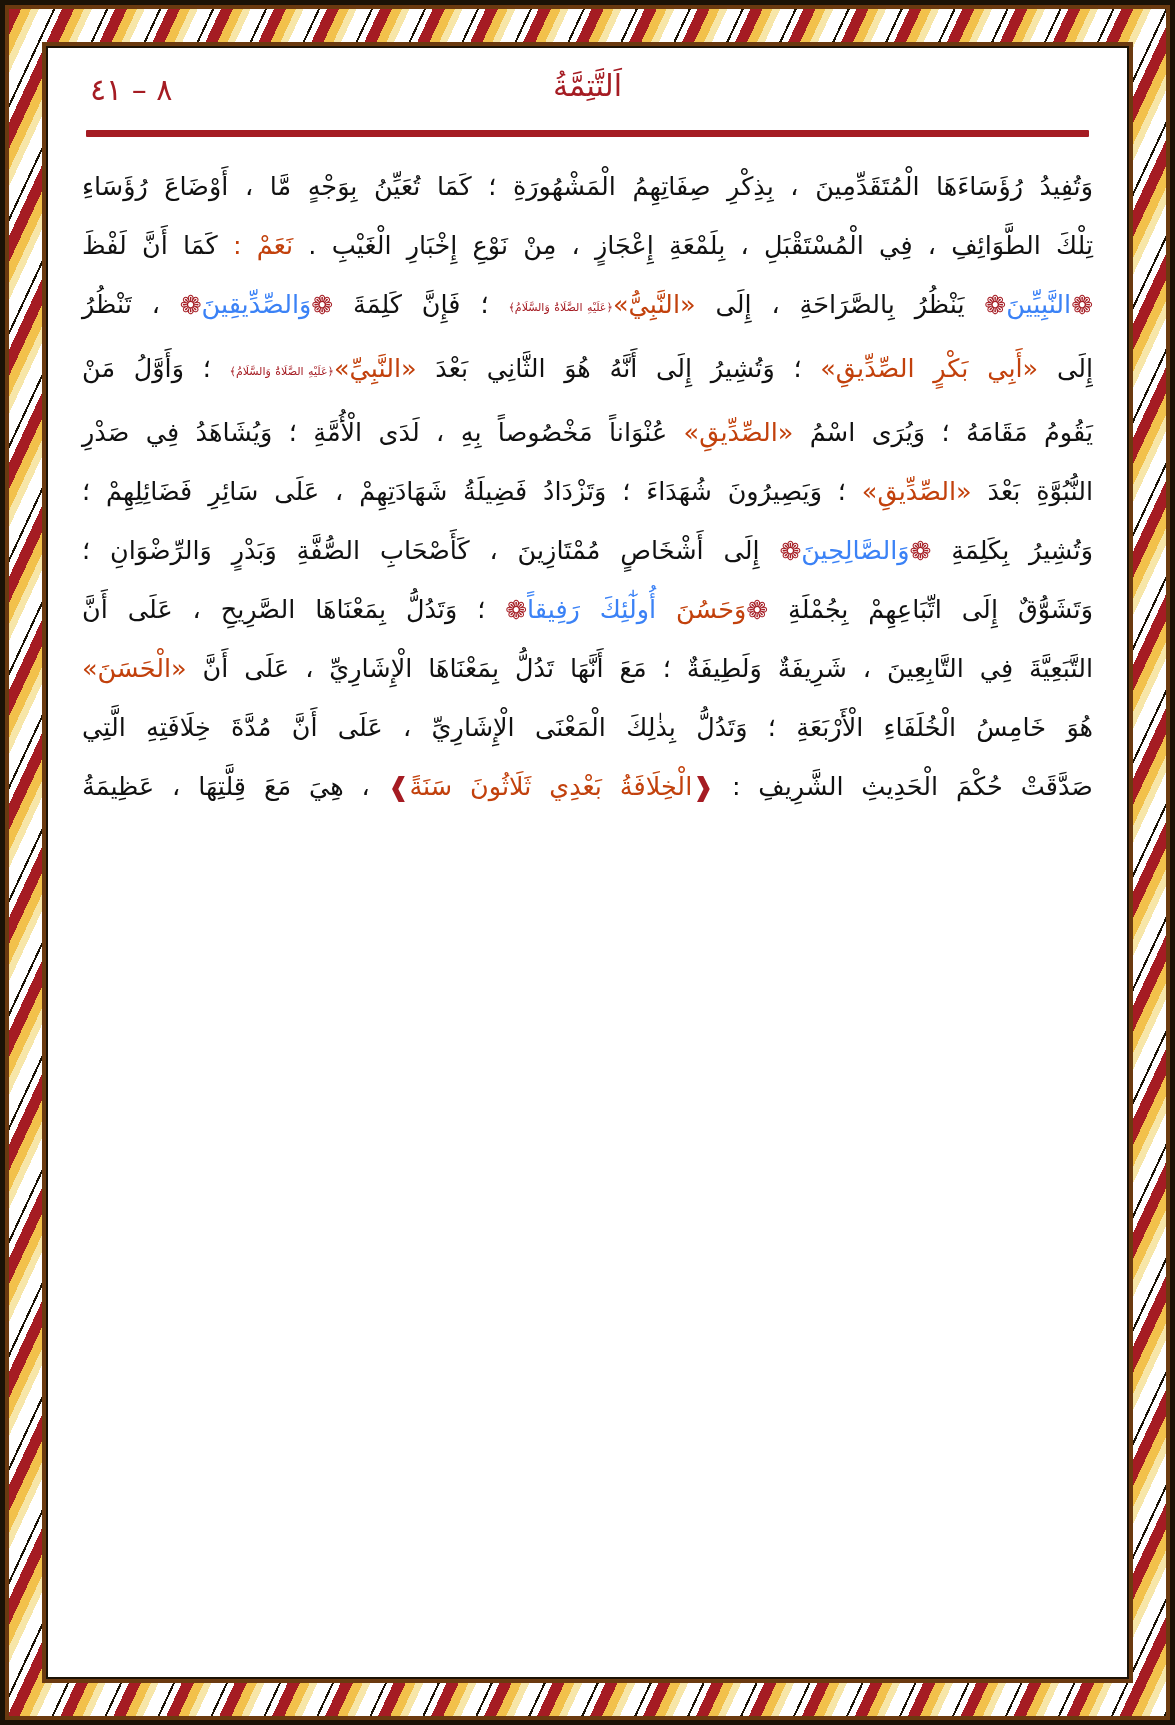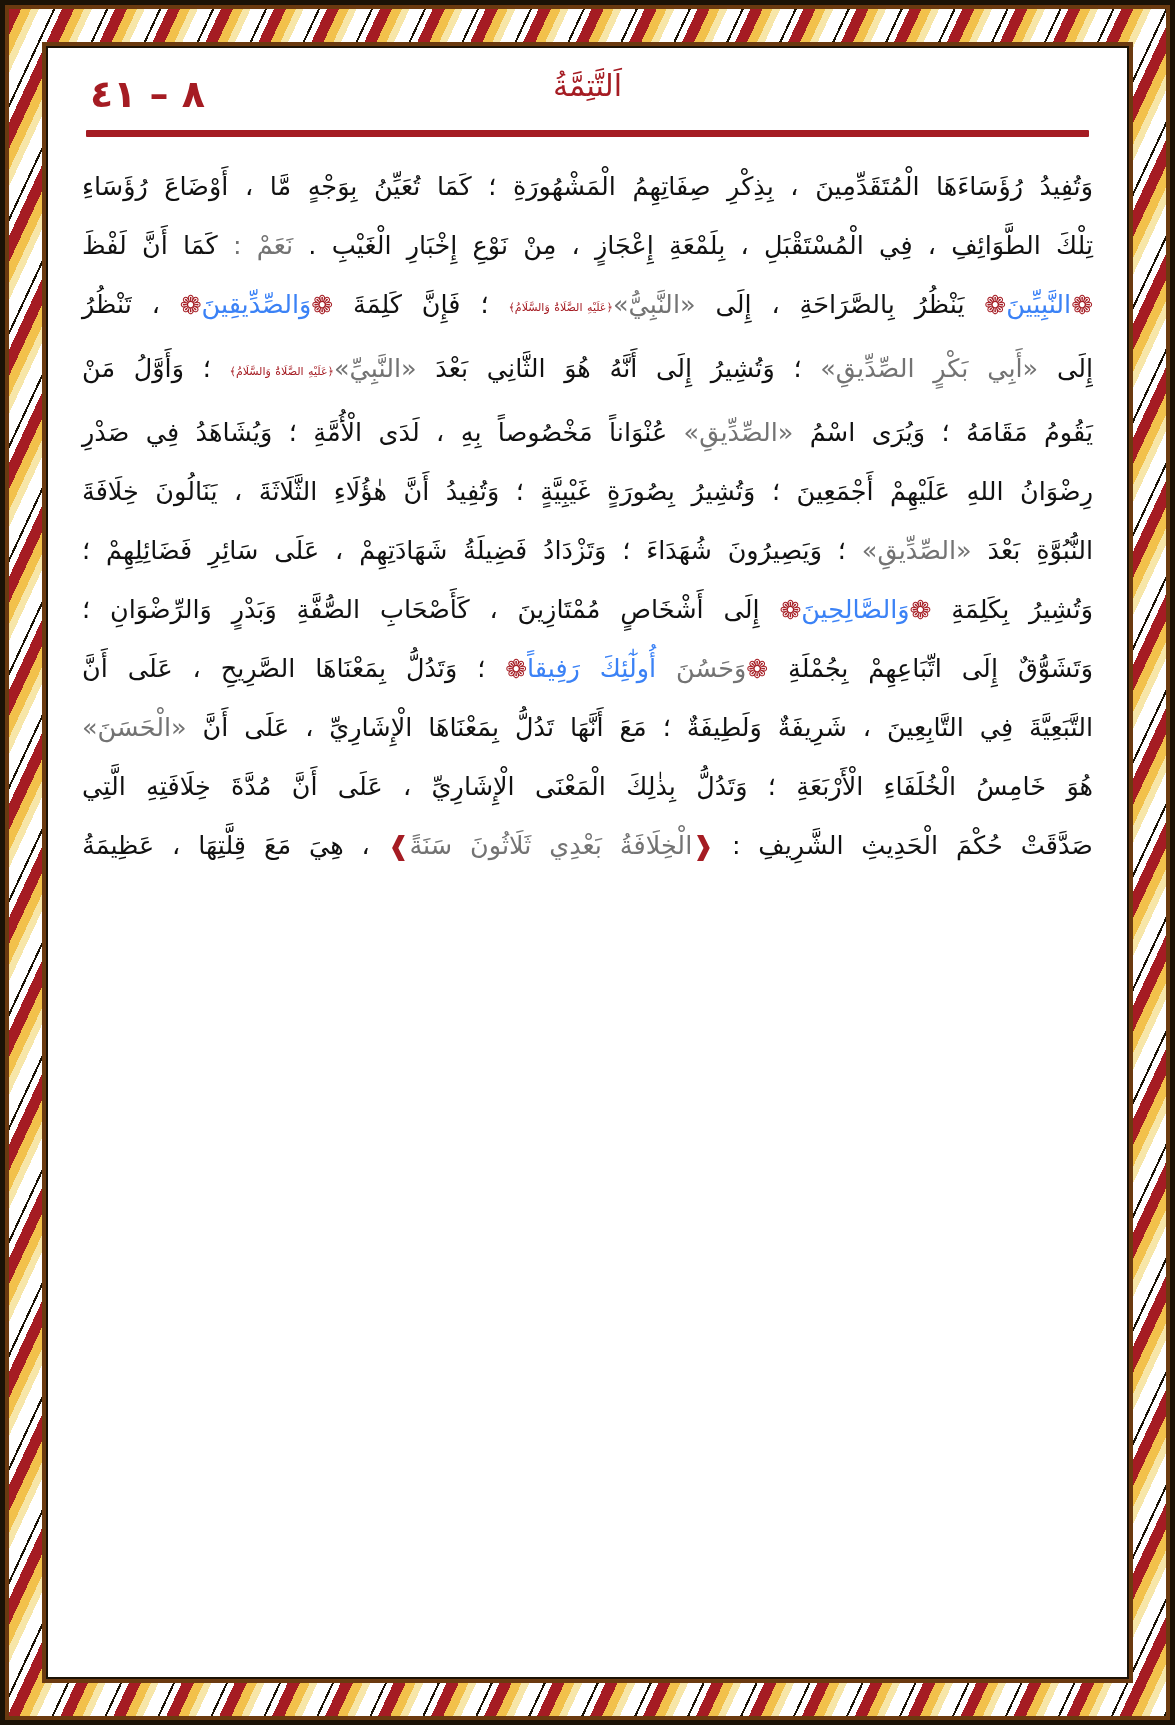--- a/index.html
+++ b/index.html
@@ -75,22 +75,22 @@
     text-align:center;
     color:#a51c23;
     font-size:30px;
     font-weight:normal;
     letter-spacing:0;
   }
   .hdr-page{
     position:absolute;
     left:8px;top:2px;
     color:#a51c23;
-    font-size:38px;
-    font-weight:bold;
+    font-size:30px;
+    font-weight:normal;
     direction:ltr;
     unicode-bidi:isolate;
   }
   .rule{
     height:7px;
     background:#a51c23;
     margin:2px 4px 20px 4px;
     border-radius:1px;
   }
 
@@ -106,21 +106,21 @@
     word-spacing:1px;
   }
 
   .line{
     display:block;
     text-align:justify;
     text-align-last:justify;
     white-space:normal;
   }
 
-  .red{ color:#737373; }
+  .red{ color:#c2410c; }
   .blue{ color:#3b82f6; }
   .blk{ color:#111111; }
 
   
   .orn{
     color:#a51c23;
     font-size:26px;
     display:inline-block;
     transform:translateY(1px);
   }
@@ -151,21 +151,20 @@
 
     <div class="rule"></div>
 
     <div class="body-text">
       <div id="para1">
           <div class="line"><span class="blk">وَتُفِيدُ رُؤَسَاءَهَا الْمُتَقَدِّمِينَ ، بِذِكْرِ صِفَاتِهِمُ الْمَشْهُورَةِ ؛ كَمَا تُعَيِّنُ بِوَجْهٍ مَّا ، أَوْضَاعَ رُؤَسَاءِ</span></div>
           <div class="line"><span class="blk">تِلْكَ الطَّوَائِفِ ، فِي الْمُسْتَقْبَلِ ، بِلَمْعَةِ إِعْجَازٍ ، مِنْ نَوْعِ إِخْبَارِ الْغَيْبِ . </span><span class="red">نَعَمْ :</span><span class="blk"> كَمَا أَنَّ لَفْظَ</span></div>
           <div class="line"><span class="red orn">❁</span><span class="blue">النَّبِيِّينَ</span><span class="red orn">❁</span><span class="blk"> يَنْظُرُ بِالصَّرَاحَةِ ، إِلَى </span><span class="red">«النَّبِيُّ»</span><span class="red hon"> ﴿عَلَيْهِ الصَّلَاةُ وَالسَّلَامُ﴾</span><span class="blk"> ؛ فَإِنَّ كَلِمَةَ </span><span class="red orn">❁</span><span class="blue">وَالصِّدِّيقِينَ</span><span class="red orn">❁</span><span class="blk"> ، تَنْظُرُ</span></div>
           <div class="line"><span class="blk">إِلَى </span><span class="red">«أَبِي بَكْرٍ الصِّدِّيقِ»</span><span class="blk"> ؛ وَتُشِيرُ إِلَى أَنَّهُ هُوَ الثَّانِي بَعْدَ </span><span class="red">«النَّبِيِّ»</span><span class="red hon"> ﴿عَلَيْهِ الصَّلَاةُ وَالسَّلَامُ﴾</span><span class="blk"> ؛ وَأَوَّلُ مَنْ</span></div>
           <div class="line"><span class="blk">يَقُومُ مَقَامَهُ ؛ وَيُرَى اسْمُ </span><span class="red">«الصِّدِّيقِ»</span><span class="blk"> عُنْوَاناً مَخْصُوصاً بِهِ ، لَدَى الْأُمَّةِ ؛ وَيُشَاهَدُ فِي صَدْرِ</span></div>
-          <div class="line"><span class="blk">رِضْوَانُ اللهِ عَلَيْهِمْ أَجْمَعِينَ ؛ وَتُشِيرُ بِصُورَةٍ غَيْبِيَّةٍ ؛ وَتُفِيدُ أَنَّ هٰؤُلَاءِ الثَّلَاثَةَ ، يَنَالُونَ خِلَافَةَ</span></div>
           <div class="line"><span class="blk">النُّبُوَّةِ بَعْدَ </span><span class="red">«الصِّدِّيقِ»</span><span class="blk"> ؛ وَيَصِيرُونَ شُهَدَاءَ ؛ وَتَزْدَادُ فَضِيلَةُ شَهَادَتِهِمْ ، عَلَى سَائِرِ فَضَائِلِهِمْ ؛</span></div>
           <div class="line"><span class="blk">وَتُشِيرُ بِكَلِمَةِ </span><span class="red orn">❁</span><span class="blue">وَالصَّالِحِينَ</span><span class="red orn">❁</span><span class="blk"> إِلَى أَشْخَاصٍ مُمْتَازِينَ ، كَأَصْحَابِ الصُّفَّةِ وَبَدْرٍ وَالرِّضْوَانِ ؛</span></div>
           <div class="line"><span class="blk">وَتَشَوُّقٌ إِلَى اتِّبَاعِهِمْ بِجُمْلَةِ </span><span class="red orn">❁</span><span class="red">وَحَسُنَ </span><span class="blue">أُولٰٓئِكَ رَفِيقاً</span><span class="red orn">❁</span><span class="blk"> ؛ وَتَدُلُّ بِمَعْنَاهَا الصَّرِيحِ ، عَلَى أَنَّ</span></div>
           <div class="line"><span class="blk">التَّبَعِيَّةَ فِي التَّابِعِينَ ، شَرِيفَةٌ وَلَطِيفَةٌ ؛ مَعَ أَنَّهَا تَدُلُّ بِمَعْنَاهَا الْإِشَارِيِّ ، عَلَى أَنَّ </span><span class="red">«الْحَسَنَ»</span></div>
           <div class="line"><span class="blk">هُوَ خَامِسُ الْخُلَفَاءِ الْأَرْبَعَةِ ؛ وَتَدُلُّ بِذٰلِكَ الْمَعْنَى الْإِشَارِيِّ ، عَلَى أَنَّ مُدَّةَ خِلَافَتِهِ الَّتِي</span></div>
           <div class="line"><span class="blk">صَدَّقَتْ حُكْمَ الْحَدِيثِ الشَّرِيفِ : </span><span class="red orn">❰</span><span class="red">الْخِلَافَةُ بَعْدِي ثَلَاثُونَ سَنَةً</span><span class="red orn">❱</span><span class="blk"> ، هِيَ مَعَ قِلَّتِهَا ، عَظِيمَةُ</span></div>
         </div>
 
     </div>
 

